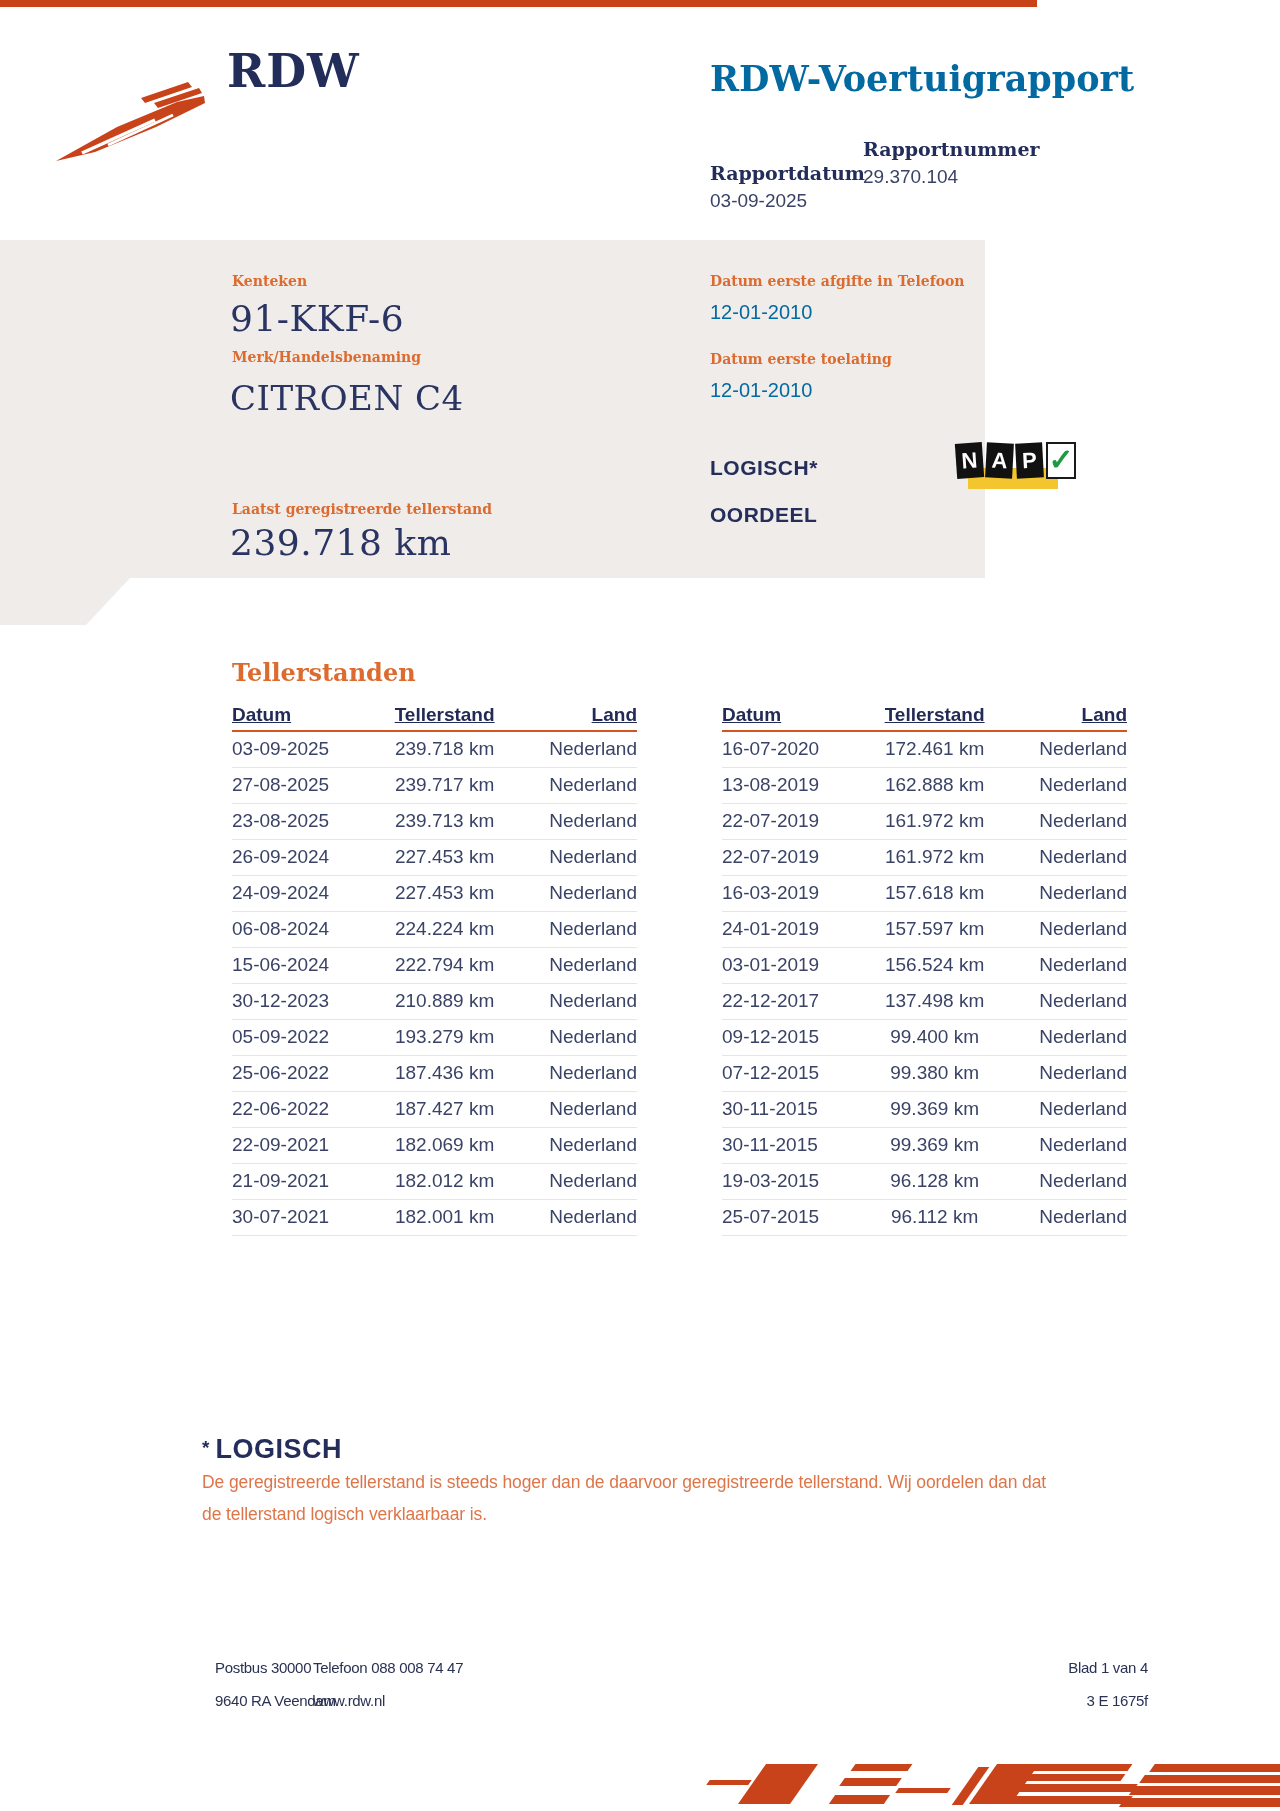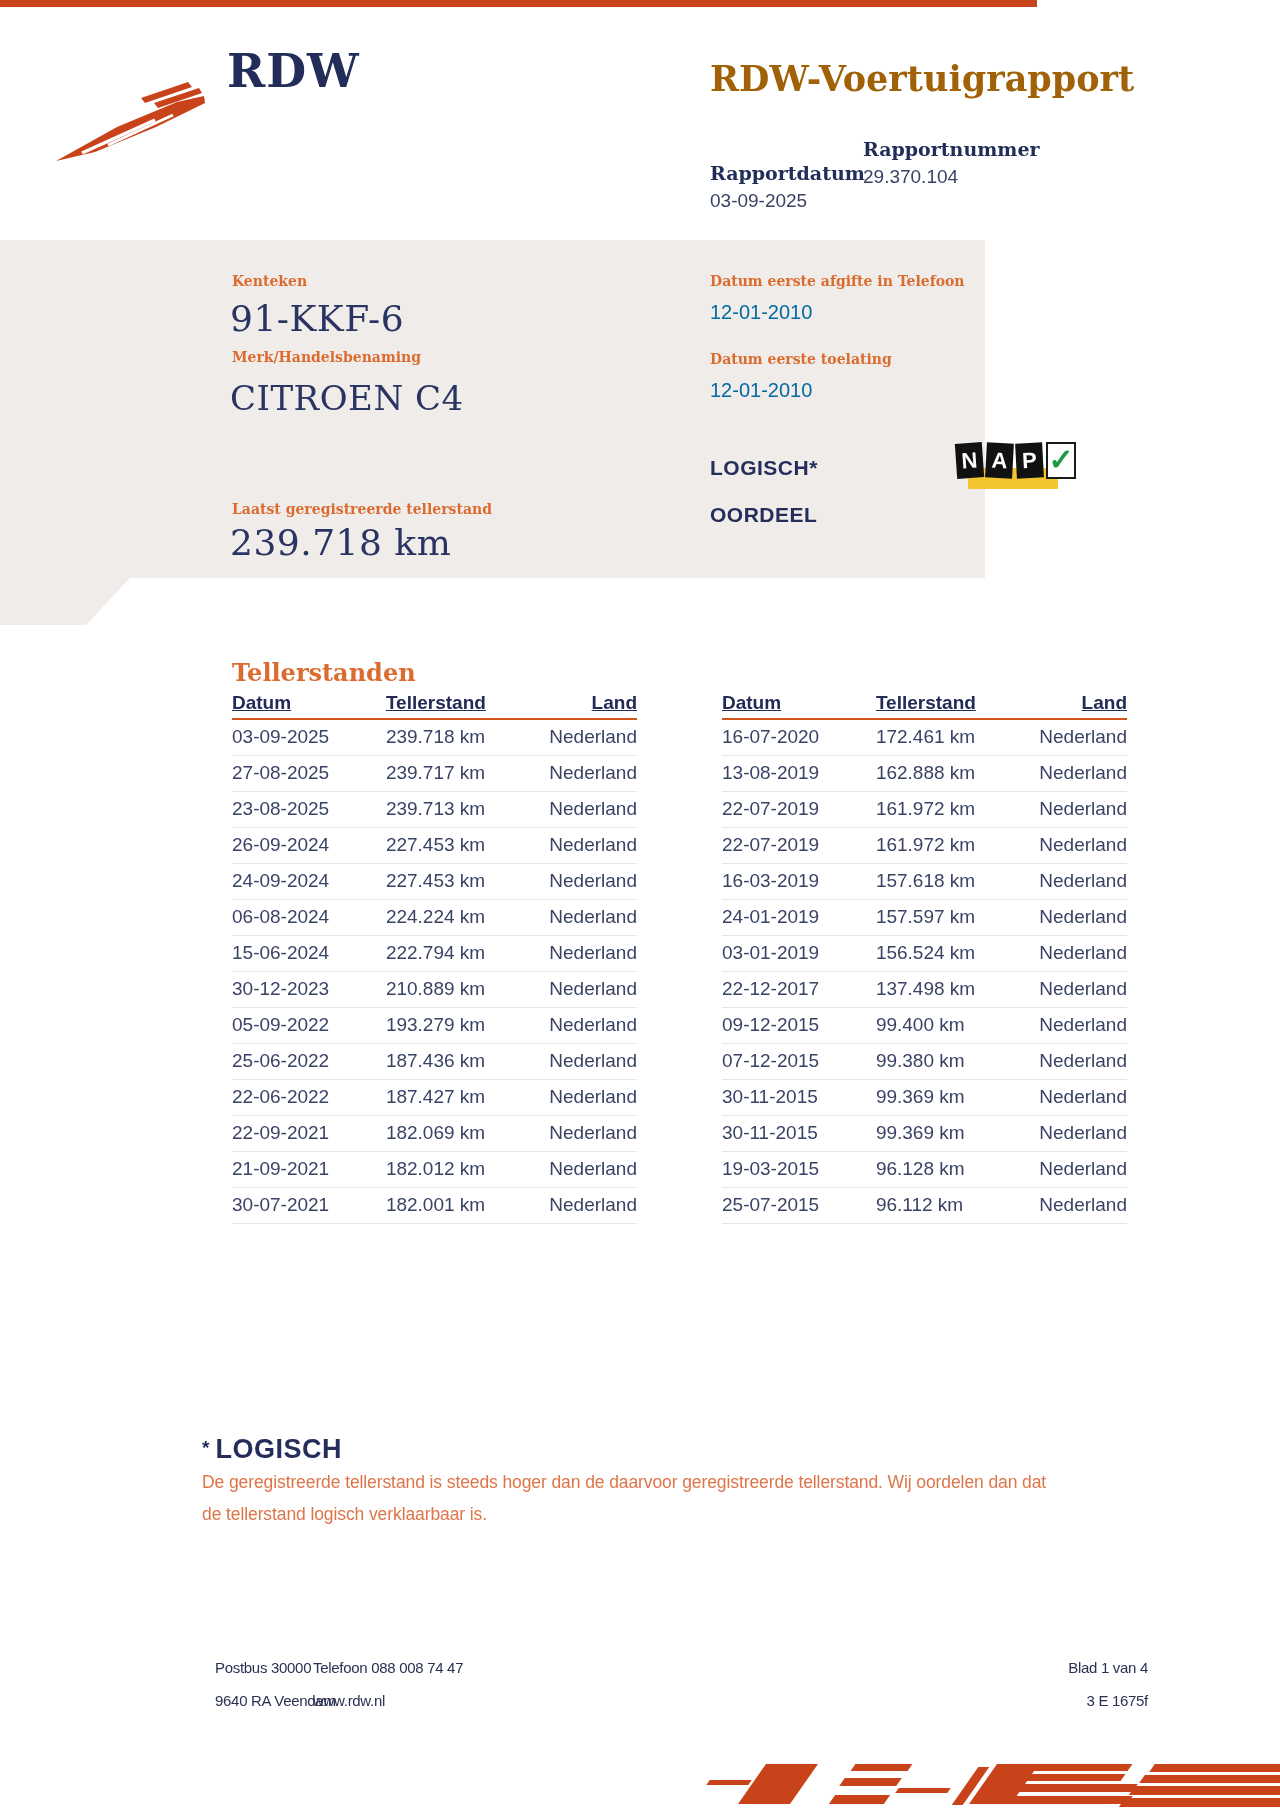--- a/index.html
+++ b/index.html
@@ -7,21 +7,21 @@
        font-family:"Liberation Sans",sans-serif;color:#2A3462;}
 
   
   .top-bar{position:absolute;left:0;top:0;width:1037px;height:7px;background:#C8431A;}
 
   
   .logo-wing{position:absolute;left:55px;top:74px;width:152px;height:90px;}
   .logo-text{position:absolute;left:227px;top:44px;font-family:"DejaVu Serif",serif;
              font-weight:700;font-size:46px;color:#232D59;letter-spacing:1px;}
   .doc-title{position:absolute;left:710px;top:58px;font-family:"DejaVu Serif",serif;
-             font-weight:700;font-size:35px;color:#a16207;}
+             font-weight:700;font-size:35px;color:#0369a1;}
   .meta-label{position:absolute;top:138px;font-family:"DejaVu Serif",serif;
               font-weight:700;font-size:19px;color:#232D59;}
   .meta-value{position:absolute;top:166px;font-size:19px;color:#3A4366;}
   .mx1{left:710px;margin-top:24px;} .mx2{left:863px;}
 
   
   .panel{position:absolute;left:0;top:240px;width:985px;height:385px;background:#EFECEA;
          clip-path:polygon(0 0,985px 0,985px 338px,130px 338px,86px 385px,0 385px);}
   .lbl{position:absolute;font-family:"DejaVu Serif",serif;font-weight:700;
        font-size:14px;color:#DC6B2F;}
@@ -43,24 +43,24 @@
              border:2px solid #1a1a1a;box-sizing:border-box;color:#1D9A43;
              font-size:30px;font-weight:700;line-height:32px;text-align:center;}
 
   
   .section-title{position:absolute;left:232px;top:658px;font-family:"DejaVu Serif",serif;
                  font-weight:700;font-size:24px;color:#DC6B2F;}
   .mtable{position:absolute;top:692px;width:405px;font-size:19px;}
   .tbl-left{left:232px;} .tbl-right{left:722px;}
   .thead{display:flex;border-bottom:2px solid #D2551D;padding-bottom:4px;
          font-weight:700;color:#222B55;}
-  .thead span{text-decoration:underline;}
+  .thead span{text-decoration:underline;margin-top:12px;}
   .trow{display:flex;padding:6px 0 7px 0;border-bottom:1px solid #E9E5E4;color:#3A4366;}
   .c-datum{flex:0 0 38%;text-align:left;}
-  .c-tell{flex:0 0 29%;text-align:left;}
+  .c-tell{flex:0 0 29%;text-align:center;}
   .c-land{flex:1;text-align:right;}
 
   
   .expl-head{position:absolute;left:202px;top:1434px;display:flex;align-items:flex-start;}
   .expl-star{font-weight:700;font-size:19px;color:#252E5B;margin:3px 6px 0 0;}
   .expl-title{font-weight:700;font-size:27px;color:#252E5B;letter-spacing:0.5px;}
   .expl-text{position:absolute;left:202px;top:1466px;width:860px;font-size:17.5px;
              line-height:32px;color:#DE7549;letter-spacing:-0.1px;}
 
   

